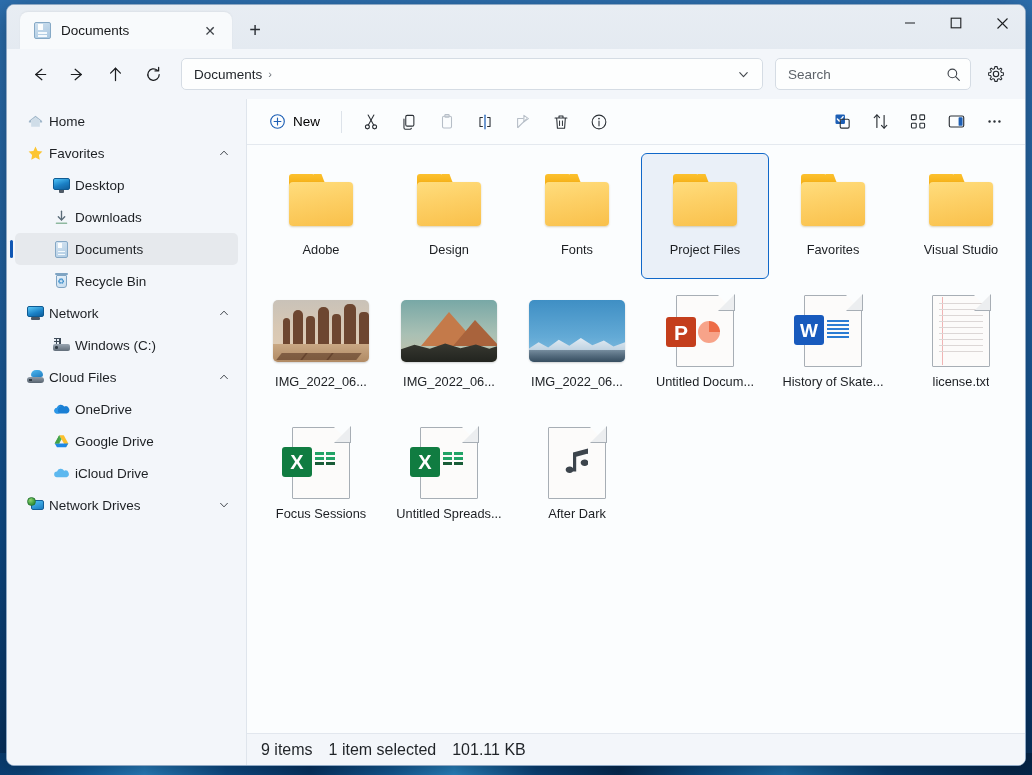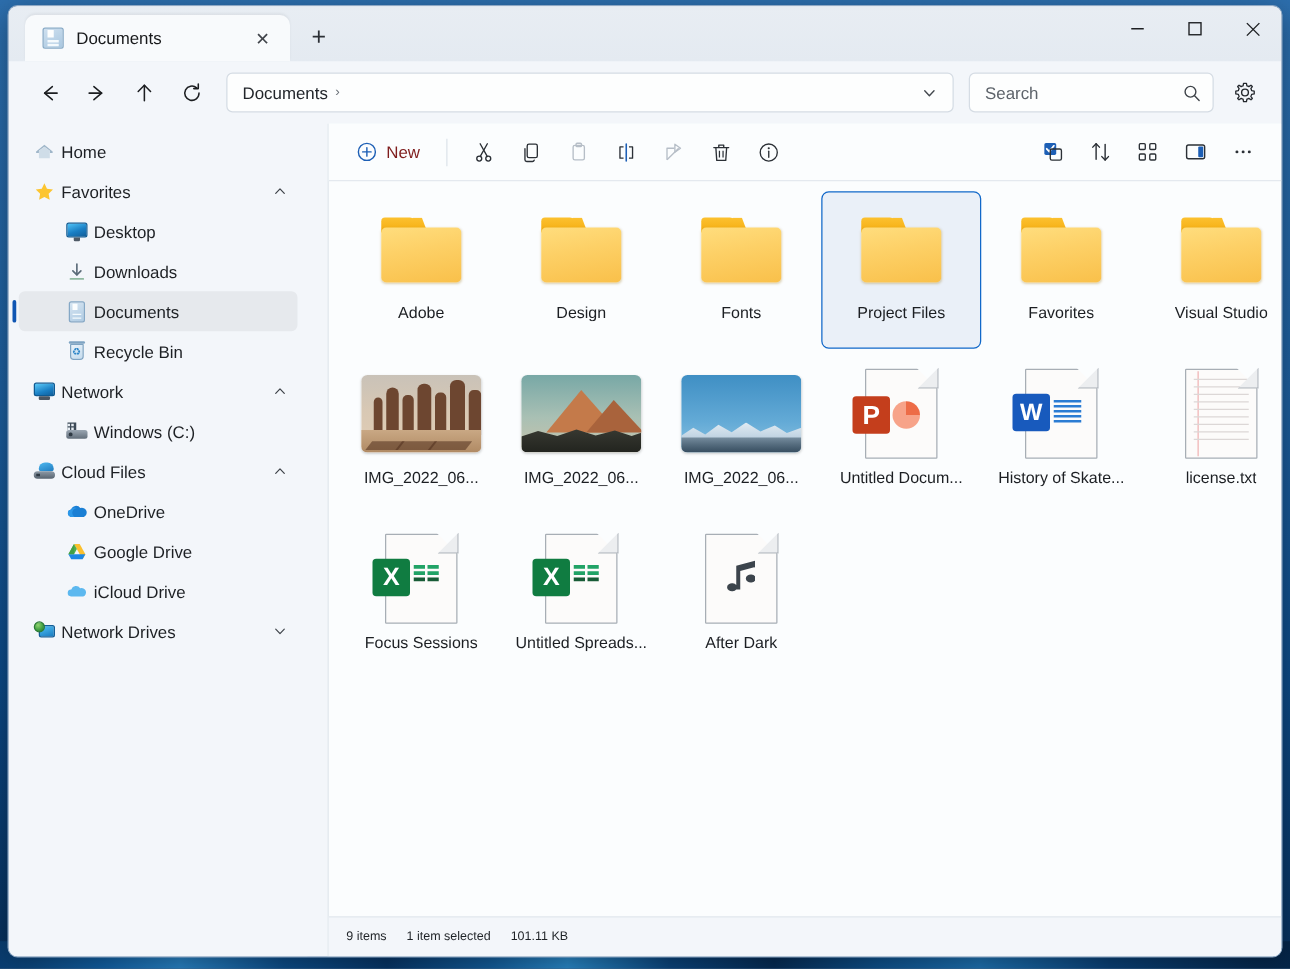--- a/index.html
+++ b/index.html
@@ -210,21 +210,20 @@
     border-radius: 5px;
     display: flex; align-items: center; justify-content: center;
     color: #23272c;
   }
 
   
   .body-row {
     flex: 1 1 auto;
     display: flex;
     min-height: 0;
-    gap: 16px;
   }
 
   
   .sidebar {
     width: 239px;
     flex: 0 0 239px;
     background: #f3f6fa;
     padding-top: 6px;
     overflow: hidden;
   }
@@ -405,21 +404,21 @@
 
   .new-btn {
     height: 30px;
     display: flex;
     align-items: center;
     gap: 7px;
     padding: 0 11px 0 8px;
     border-radius: 5px;
   }
   .new-btn .plus-circ { display: flex; color: #1d5fb5; }
-  .new-btn .lbl { font-size: 13.5px; color: #7f1d1d; }
+  .new-btn .lbl { font-size: 13.5px; color: #000000; }
 
   .cmd-div {
     width: 1px; height: 22px;
     background: #dde3ea;
     margin: 0 10px;
   }
 
   .cmd-btn {
     width: 38px; height: 32px;
     border-radius: 5px;
@@ -693,21 +692,21 @@
     height: 32px;
     flex: 0 0 32px;
     border-top: 1px solid #e2e7ee;
     background: #f3f6fa;
     display: flex;
     align-items: center;
     padding-left: 14px;
     gap: 16px;
   }
   .status-txt {
-    font-size: 10px;
+    font-size: 16px;
     color: #1f2327;
   }
 </style>
 </head>
 <body>
 
 <div class="desktop-strip"></div>
 
 <div class="window">
 

